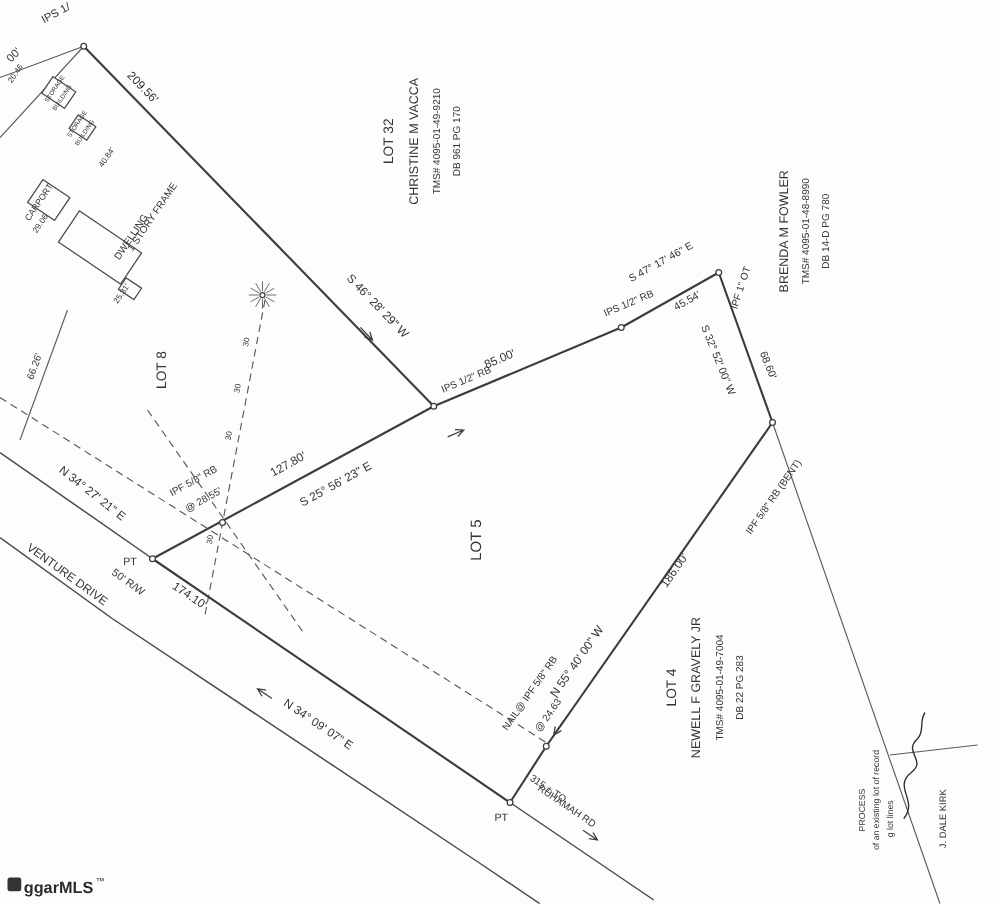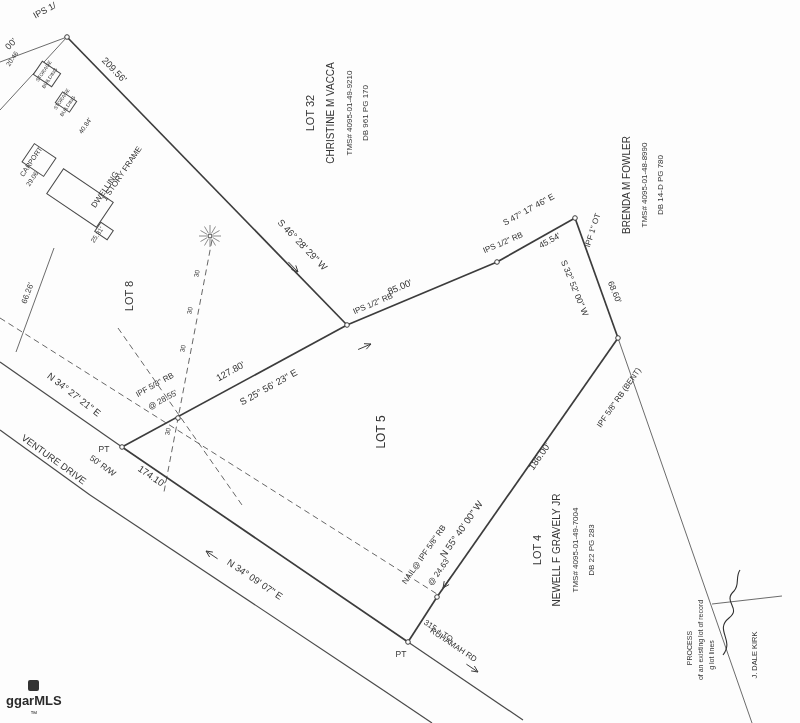--- a/index.html
+++ b/index.html
@@ -9,22 +9,22 @@
   .bold{stroke:#3c3c3c;stroke-width:1.7;fill:none;}
   .road{stroke:#4a4a4a;stroke-width:1.2;fill:none;}
   .thin{stroke:#5a5a5a;stroke-width:0.9;fill:none;}
   .dash{stroke:#565656;stroke-width:0.9;stroke-dasharray:6 4;fill:none;}
   .bldg{stroke:#4a4a4a;stroke-width:1;fill:#fdfdfd;}
   .pt{stroke:#3c3c3c;stroke-width:1;fill:#ffffff;}
   .arrow{stroke:#3c3c3c;stroke-width:1;fill:none;}
   .sig{stroke:#2f2f2f;stroke-width:1.1;fill:none;}
   .ray{stroke:#5a5a5a;stroke-width:0.7;}
   .lbl{fill:#343434;font-family:"Liberation Sans",sans-serif;}
-  .mls{position:absolute;left:6px;bottom:6px;display:flex;align-items:center;gap:2px;
-       font-family:"Liberation Sans",sans-serif;font-weight:bold;font-size:13px;color:#2b2b2b;flex-direction:column;}
+  .mls{position:absolute;left:6px;bottom:6px;display:flex;gap:2px;
+       font-family:"Liberation Sans",sans-serif;font-weight:bold;font-size:13px;color:#2b2b2b;}
   .mls .mark{display:inline-block;width:11px;height:11px;background:#333;border-radius:2px;}
   .mls sup{font-size:7px;font-weight:normal;}
 </style>
 </head>
 <body>
 
 <div class="page">
   <svg id="plat" width="800" height="723" viewBox="0 0 800 723" xmlns="http://www.w3.org/2000/svg">
       <line x1="0" y1="318" x2="437" y2="594" class="dash"></line>
       <line x1="212" y1="240" x2="164" y2="492" class="dash"></line>

